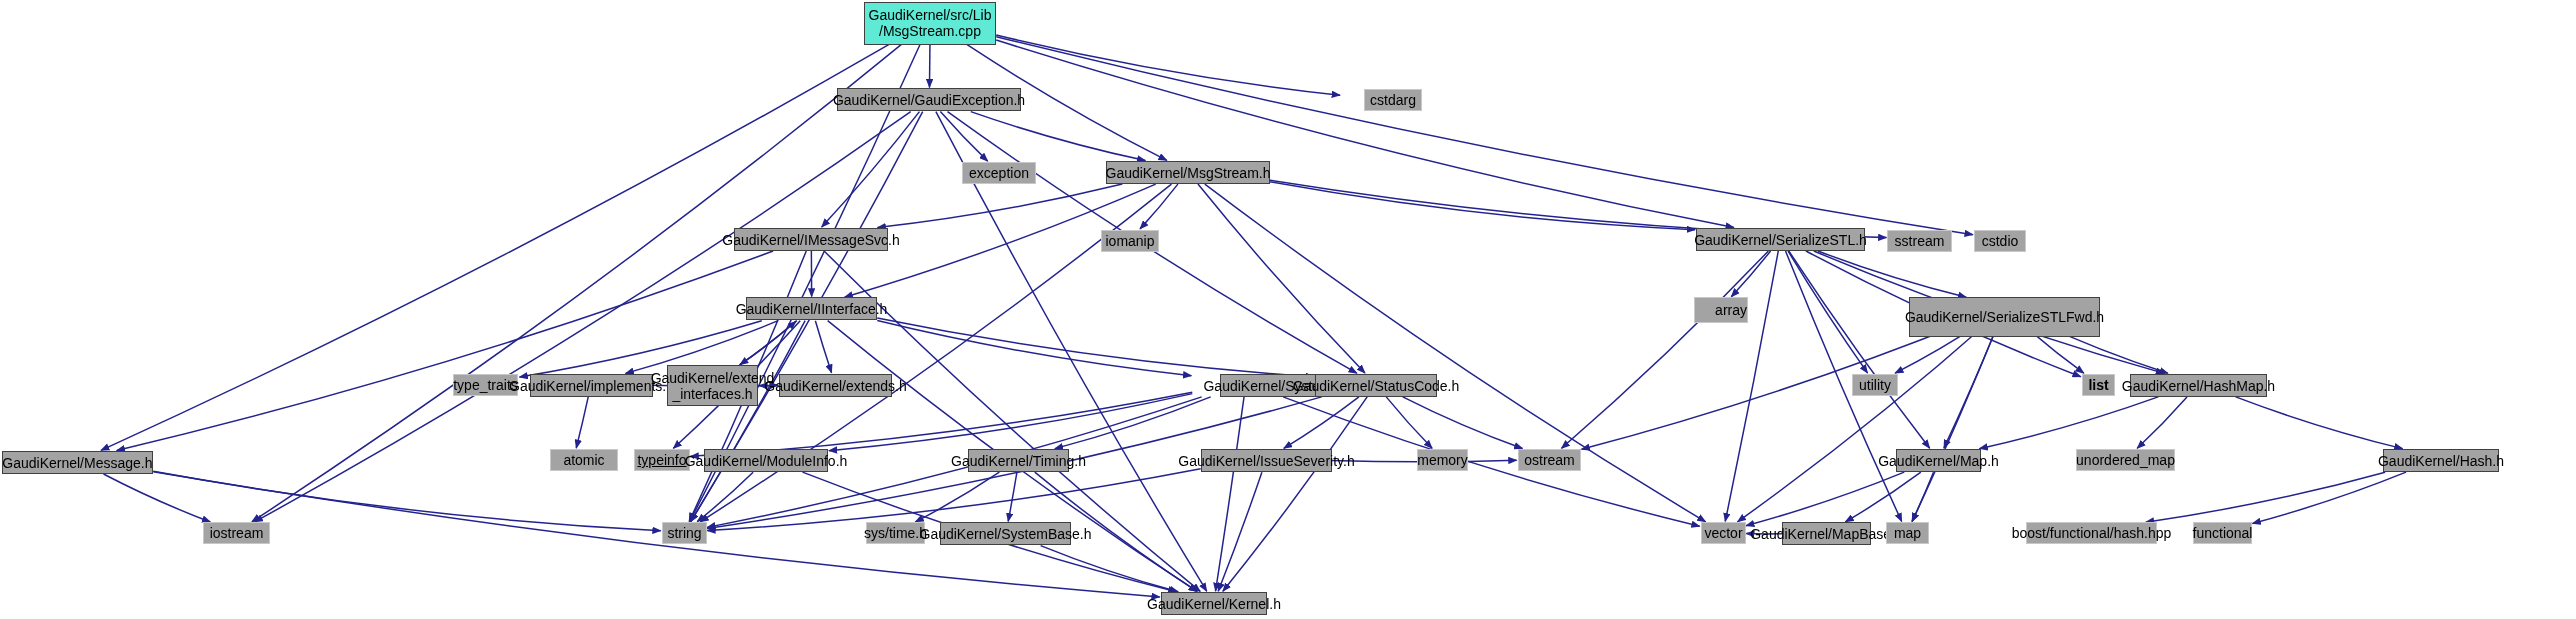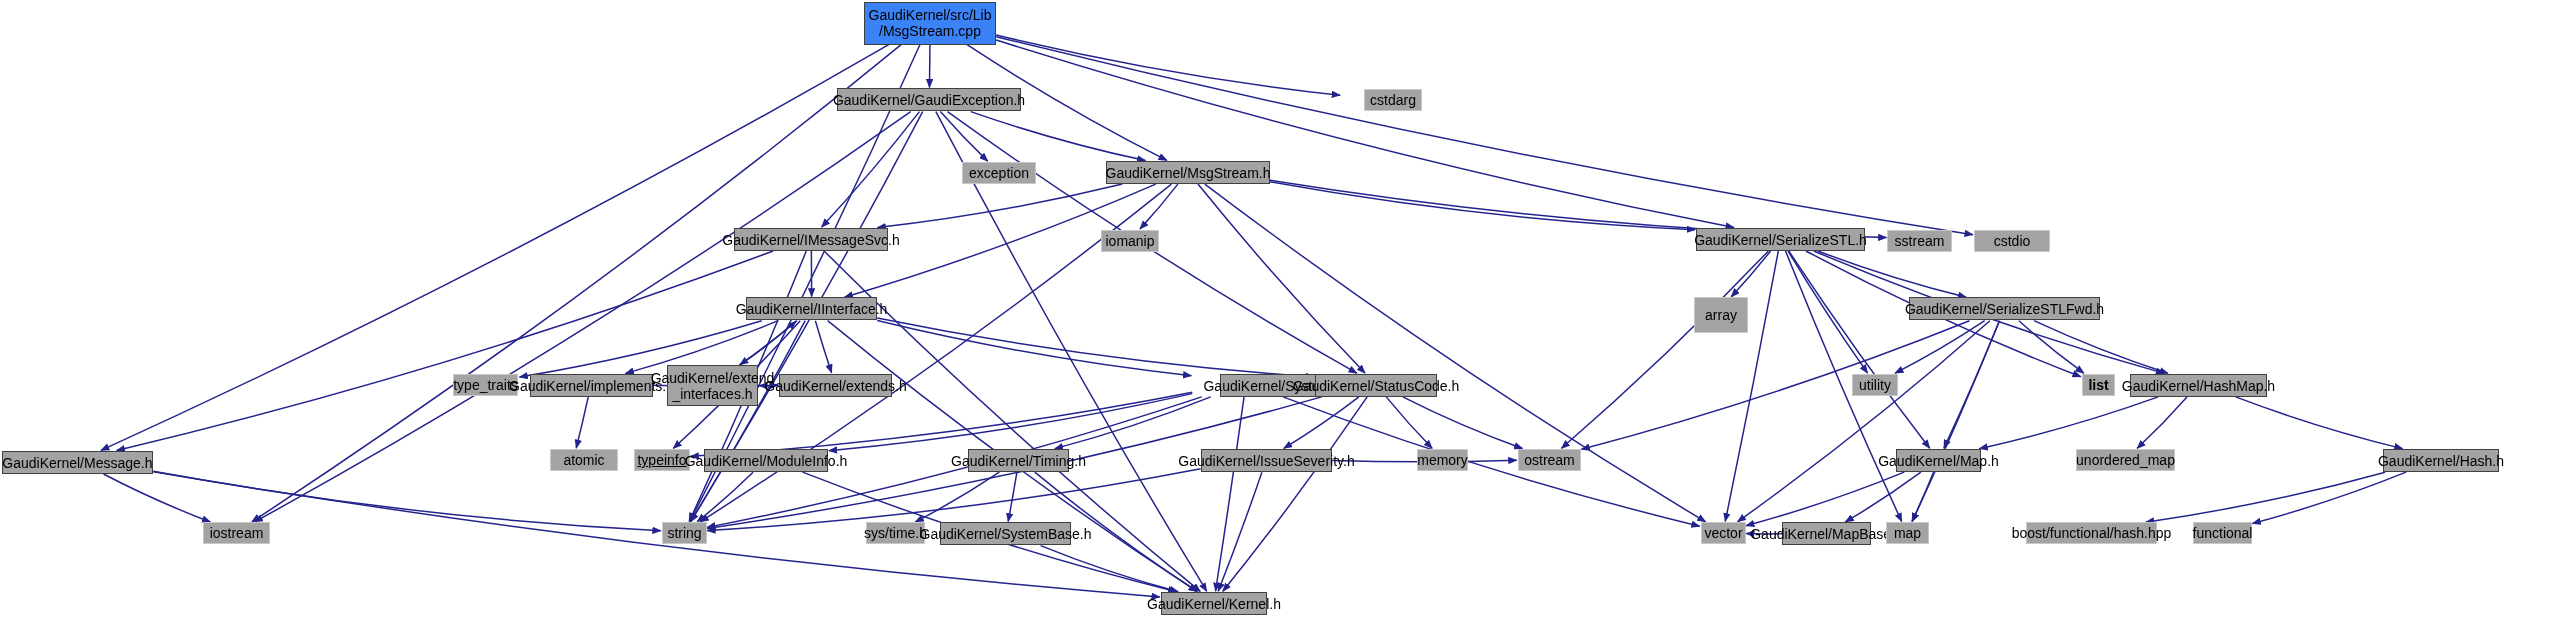--- a/index.html
+++ b/index.html
@@ -31,21 +31,21 @@
     font-size:14px;
     line-height:16px;
     white-space:pre-line;
     letter-spacing:0px;
     z-index:5;
   }
   .node.hdr{
     border:1.9px solid #404040;
   }
   .node.root{
-    background:#3b82f6;
+    background:#5eead4;
     border:1.9px solid #404040;
   }
 </style>
 </head>
 <body>
 
 <div id="canvas">
   <svg id="edges" viewBox="0 0 2772 667">
     <defs>
       <marker id="arrow" markerWidth="10" markerHeight="8" refX="9" refY="4" orient="auto" markerUnits="userSpaceOnUse">
@@ -147,24 +147,24 @@
       <div class="node root" style="left: 864px; top: 1.9px; width: 132px; height: 43px;"><span>GaudiKernel/src/Lib
 /MsgStream.cpp</span></div>
       <div class="node hdr" style="left: 837px; top: 88px; width: 184px; height: 23px;"><span>GaudiKernel/GaudiException.h</span></div>
       <div class="node" style="left: 1341px; top: 89px; width: 58px; height: 22px; margin-left: 23px;"><span>cstdarg</span></div>
       <div class="node" style="left: 962px; top: 162px; width: 74px; height: 22px;"><span>exception</span></div>
       <div class="node hdr" style="left: 1106px; top: 161px; width: 164px; height: 23px; justify-content: center;"><span>GaudiKernel/MsgStream.h</span></div>
       <div class="node hdr" style="left: 734px; top: 228px; width: 154px; height: 23px;"><span>GaudiKernel/IMessageSvc.h</span></div>
       <div class="node" style="left: 1101px; top: 230px; width: 58px; height: 22px;"><span>iomanip</span></div>
       <div class="node hdr" style="left: 1696px; top: 228px; width: 169px; height: 23px;"><span>GaudiKernel/SerializeSTL.h</span></div>
       <div class="node" style="left: 1887px; top: 230px; width: 65px; height: 22px;"><span>sstream</span></div>
-      <div class="node" style="left: 1974px; top: 230px; width: 76px; height: 22px;"><span>cstdio</span></div>
+      <div class="node" style="left: 1974px; top: 230px; width: 52px; height: 22px;"><span>cstdio</span></div>
       <div class="node hdr" style="left: 746px; top: 297px; width: 131px; height: 23px;"><span>GaudiKernel/IInterface.h</span></div>
-      <div class="node" style="left: 1694px; top: 297px; width: 54px; height: 36px;"><span>array</span></div>
-      <div class="node hdr" style="left: 1909px; top: 297px; width: 191px; height: 23px;"><span>GaudiKernel/SerializeSTLFwd.h</span></div>
+      <div class="node" style="left: 1694px; top: 297px; width: 54px; height: 26px; justify-content: flex-end;"><span>array</span></div>
+      <div class="node hdr" style="left: 1909px; top: 297px; width: 191px; height: 40px;"><span>GaudiKernel/SerializeSTLFwd.h</span></div>
       <div class="node" style="left: 453px; top: 374px; width: 65px; height: 22px;"><span>type_traits</span></div>
       <div class="node hdr" style="left: 530px; top: 374px; width: 123px; height: 23px;"><span>GaudiKernel/implements.h</span></div>
       <div class="node hdr" style="left: 667px; top: 365px; width: 91px; height: 41px;"><span>GaudiKernel/extend
 _interfaces.h</span></div>
       <div class="node hdr" style="left: 779px; top: 374px; width: 113px; height: 23px;"><span>GaudiKernel/extends.h</span></div>
       <div class="node hdr" style="left: 1192px; top: 374px; width: 107px; height: 23px; margin-left: 28px;"><span>GaudiKernel/System.h</span></div>
       <div class="node hdr" style="left: 1315px; top: 374px; width: 122px; height: 23px;"><span>GaudiKernel/StatusCode.h</span></div>
       <div class="node" style="left: 1852px; top: 374px; width: 46px; height: 22px;"><span>utility</span></div>
       <div class="node" style="left: 2082px; top: 374px; width: 33px; height: 22px; font-weight: bold;"><span>list</span></div>
       <div class="node hdr" style="left: 2130px; top: 374px; width: 137px; height: 23px;"><span>GaudiKernel/HashMap.h</span></div>

